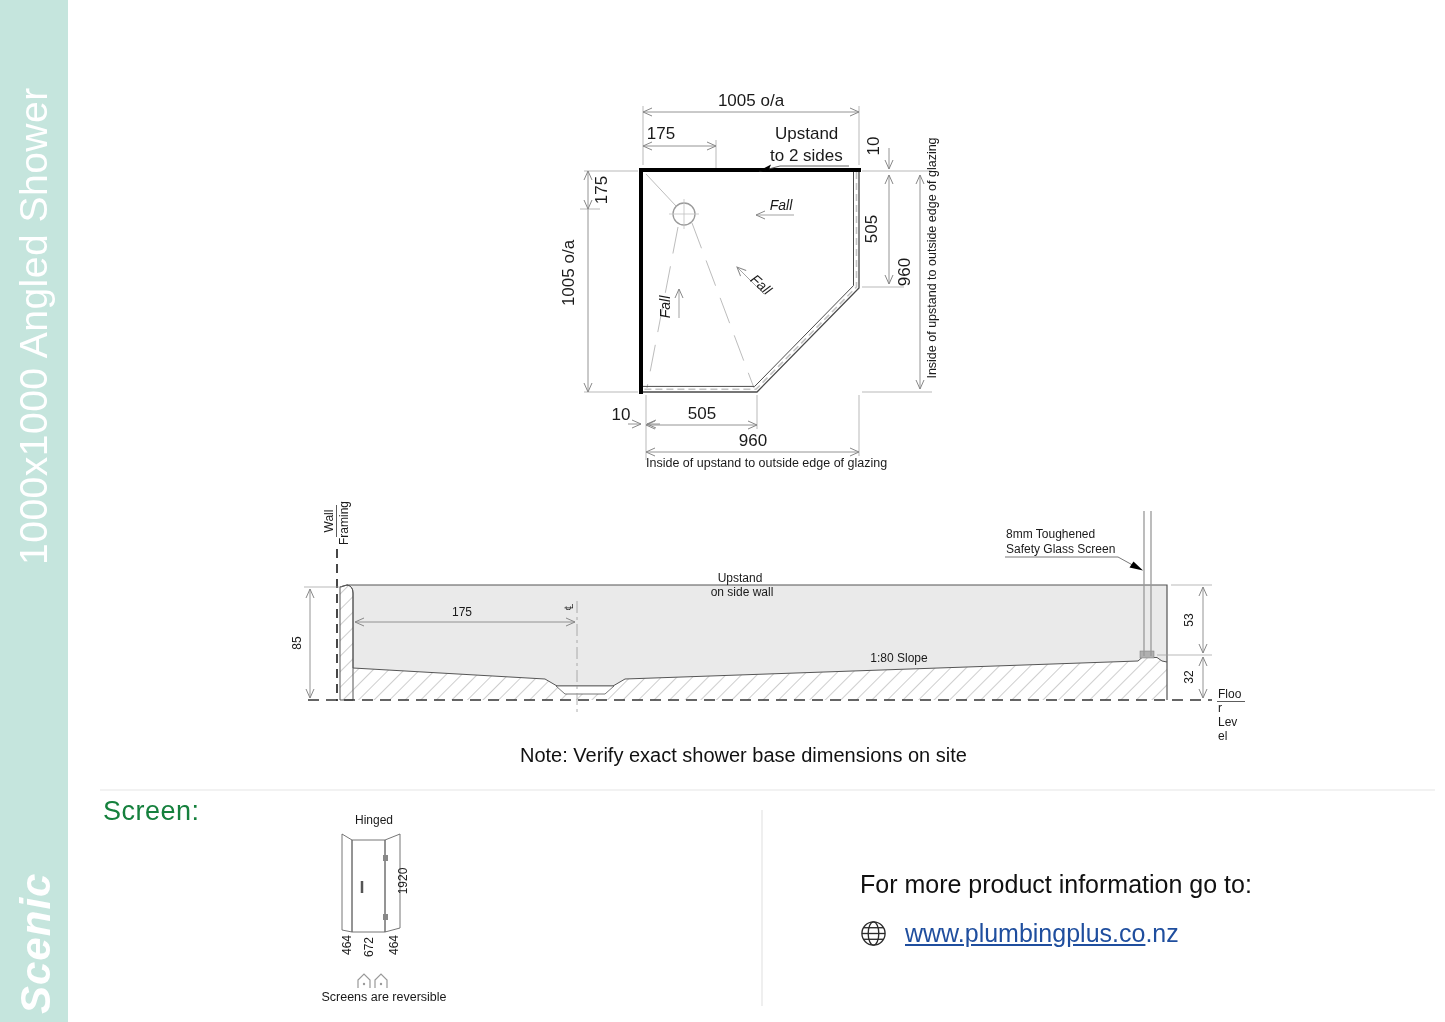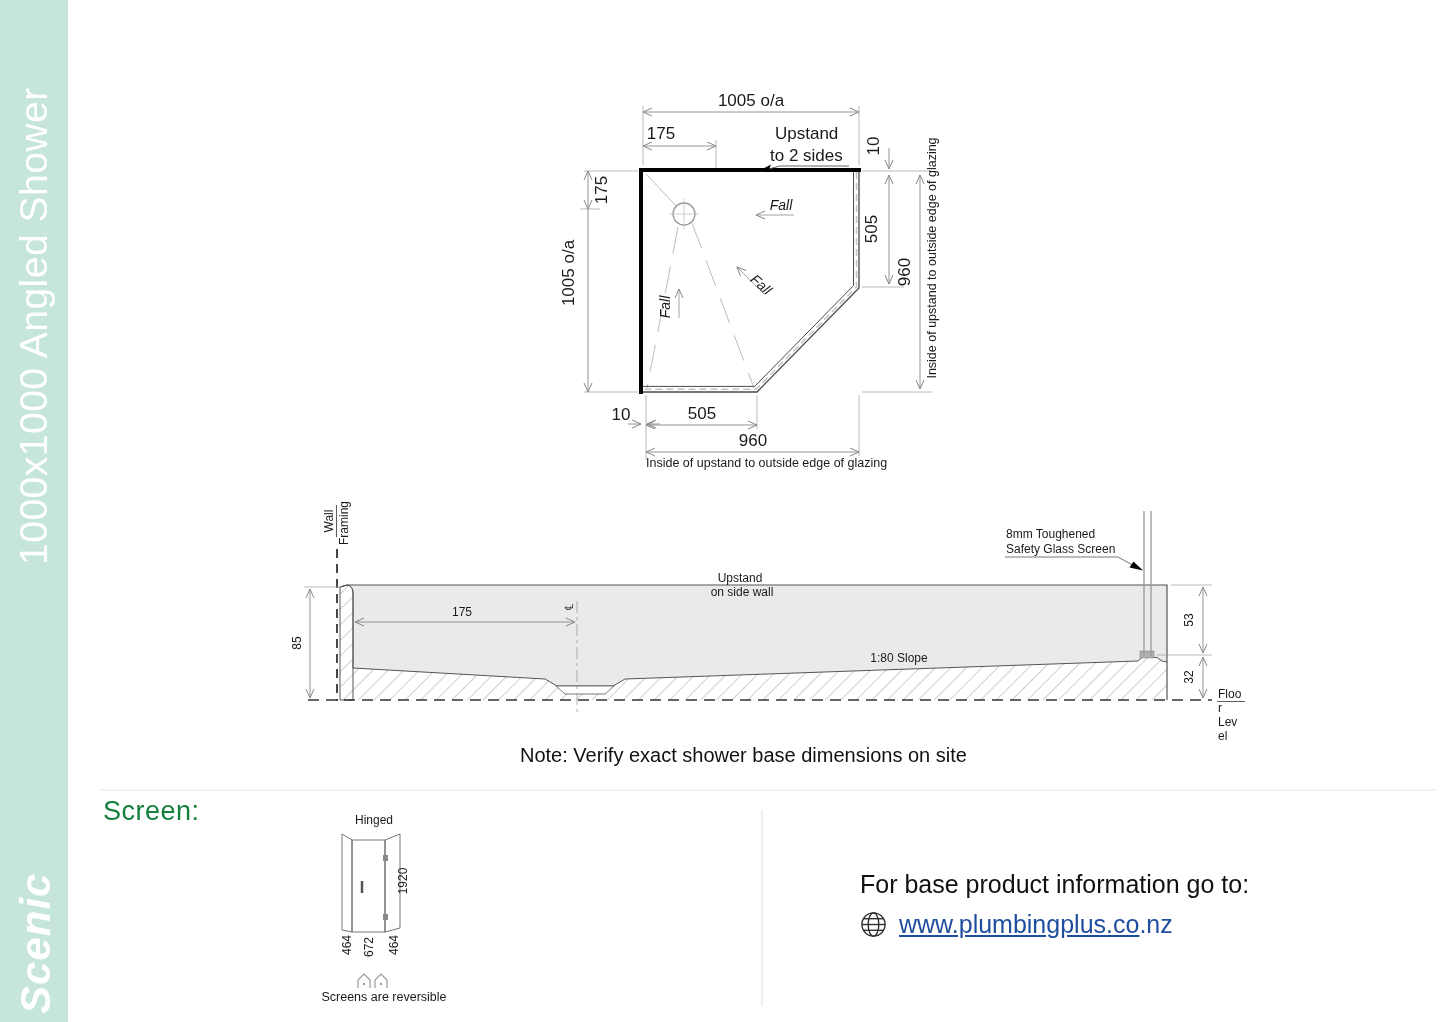--- a/index.html
+++ b/index.html
@@ -32,21 +32,21 @@
     font-size:20px;color:#111;
   }
   
   .hdivider{position:absolute;left:100px;top:789px;width:1335px;height:2px;background:#f2f2f2;}
   .vdivider{position:absolute;left:761px;top:810px;width:2px;height:196px;background:#efefef;}
   
   .screen-heading{position:absolute;left:103px;top:796px;font-size:27px;color:#15803d;letter-spacing:0.5px;}
   
   .product-info{position:absolute;left:860px;top:870px;width:480px;}
   .product-line{font-size:25px;color:#111;}
-  .product-link-row{margin-top:11px;display:flex;align-items:center;gap:12px;}
+  .product-link-row{margin-top:20px;display:flex;align-items:center;gap:18px;}
   .globe{width:27px;height:27px;flex:0 0 auto;}
   .link{font-size:25px;color:#1f4e9e;text-decoration:none;white-space:nowrap;}
   .link .u{text-decoration:underline;}
 </style>
 </head>
 <body>
 
 <div class="sidebar">
   <div class="sidebar-title">1000x1000 Angled Shower</div>
   <div class="sidebar-brand">Scenic</div>
@@ -246,21 +246,21 @@
 </svg>
 
 <div class="note">Note: Verify exact shower base dimensions on site</div>
 
 <div class="hdivider"></div>
 <div class="vdivider"></div>
 
 <div class="screen-heading">Screen:</div>
 
 <div class="product-info">
-  <div class="product-line">For base product information go to:</div>
+  <div class="product-line">For more product information go to:</div>
   <div class="product-link-row">
     <svg class="globe" viewBox="0 0 28 28">
       <g fill="none" stroke="#2b2b2b" stroke-width="1.4">
         <circle cx="14" cy="14" r="12"></circle>
         <ellipse cx="14" cy="14" rx="5.5" ry="12"></ellipse>
         <line x1="2" y1="14" x2="26" y2="14"></line>
         <line x1="3.6" y1="8" x2="24.4" y2="8"></line>
         <line x1="3.6" y1="20" x2="24.4" y2="20"></line>
       </g>
     </svg>

